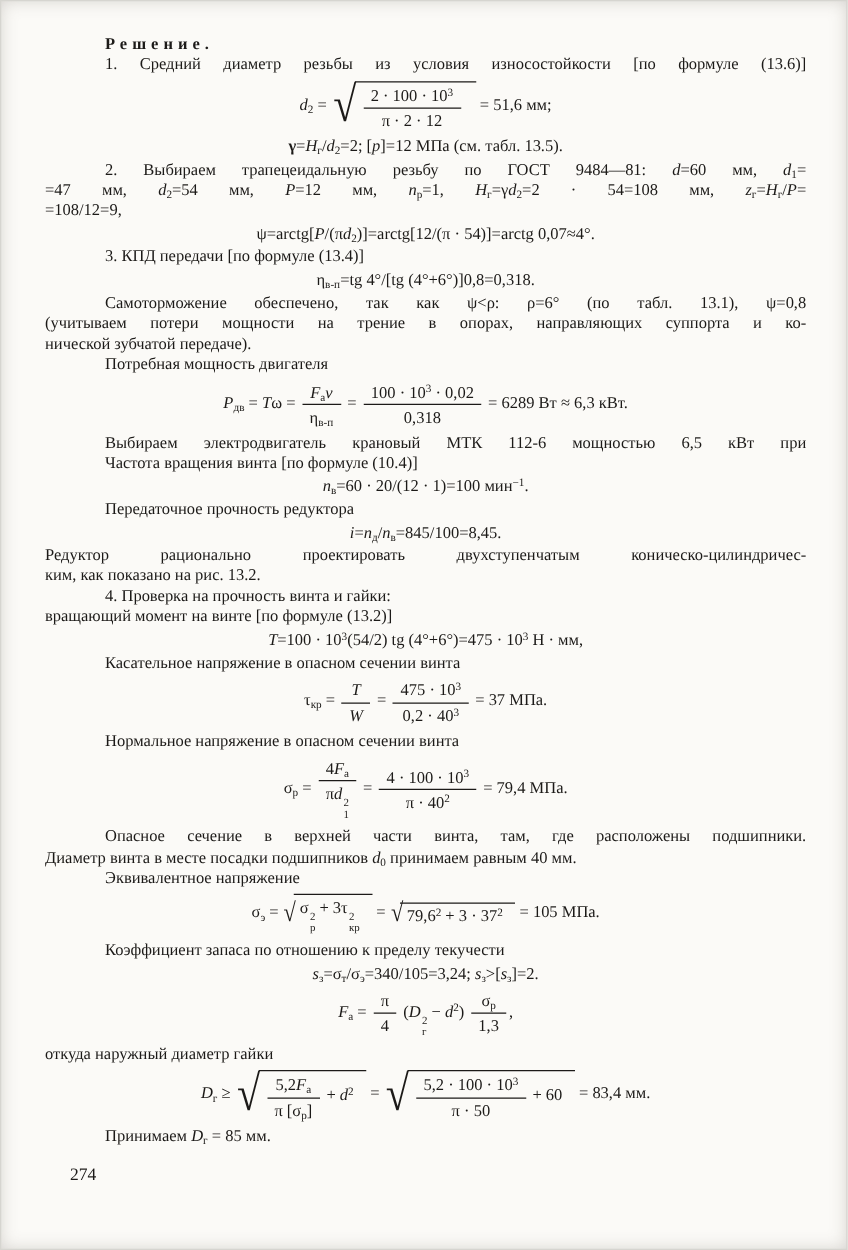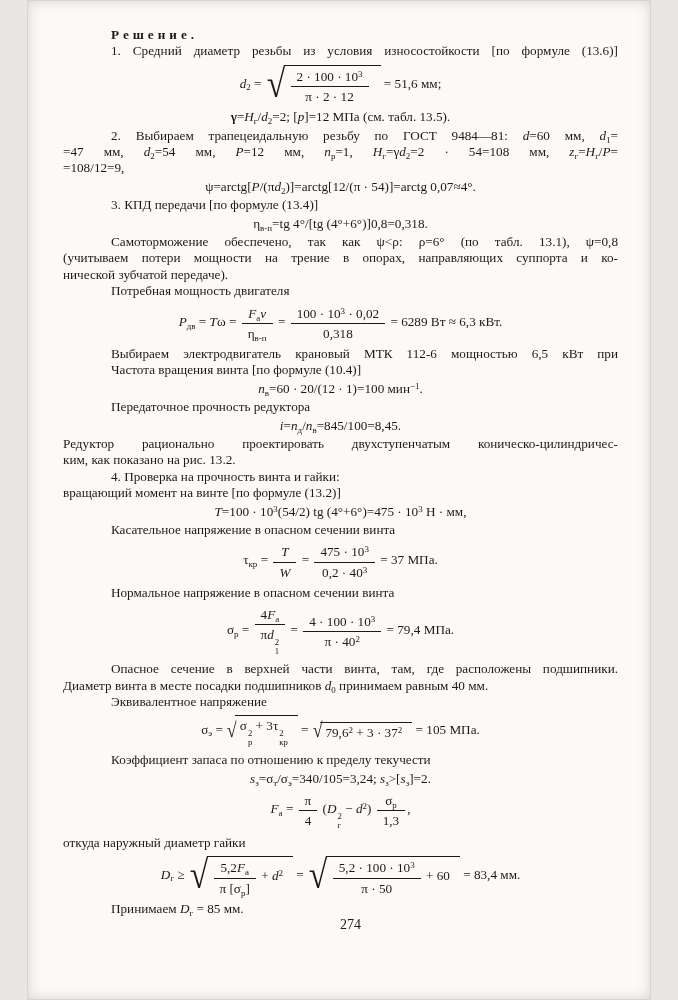--- a/index.html
+++ b/index.html
@@ -1,18 +1,18 @@
 <!DOCTYPE html>
 <html lang="ru"><head>
 <meta charset="utf-8">
 <style>
   html,body{margin:0;padding:0;background:#e8e7e3;}
   .page{
     position:relative;
-    width:624px;height:1000px;
+    width:678px;height:1000px;
     margin:0 auto;
     background:#fbfaf7;
     box-shadow:inset 0 0 0 1px #d6d5d0, inset 0 0 14px rgba(90,85,75,.25);
     overflow:hidden;
     font-family:"Liberation Serif","DejaVu Serif",serif;
     font-size:13.2px;
     line-height:16.4px;
     color:#1c1a18;
     box-sizing:border-box;
     padding:27px 33px 0 36px;
@@ -29,21 +29,21 @@
   sup{font-size:.68em;vertical-align:.45em;line-height:0;}
   .frac{display:inline-block;vertical-align:middle;text-align:center;padding:0 2px;line-height:1.15;}
   .frac .num{display:block;border-bottom:1.3px solid #1c1a18;padding:1px 6px 2px;text-align:center;}
   .frac .den{display:block;padding:2px 6px 0;}
   .sqrt{display:inline-flex;align-items:center;vertical-align:middle;}
   .sqrt .rad{font-size:1.6em;line-height:.85;align-self:center;margin-right:-3px;transform:scaleX(.85);font-weight:normal;}
   .sqrt.big .rad{font-size:3.0em;line-height:.8;}
   .sqrt .vin{border-top:1.4px solid #1c1a18;padding:2px 10px 0 5px;display:inline-block;}
   .ss{display:inline-flex;flex-direction:column;align-items:flex-start;vertical-align:-0.42em;line-height:1;margin-left:1px;}
   .ss span{font-size:.66em;display:block;line-height:1.05;}
-  .pagenum{margin-top:0;padding-left:20px;font-size:14px;text-align:center;}
+  .pagenum{margin-top:16px;padding-left:20px;font-size:14px;}
 </style>
 </head>
 <body>
 
 <div class="page">
   <div>
       <div class="p ind spaced">Решение.</div>
       <div class="p ind fill">1. Средний диаметр резьбы из условия износостойкости [по формуле (13.6)]</div>
       <div class="f tall"><span class="it">d</span><sub>2</sub> = <span class="sqrt big">
           <span class="rad">√</span>

